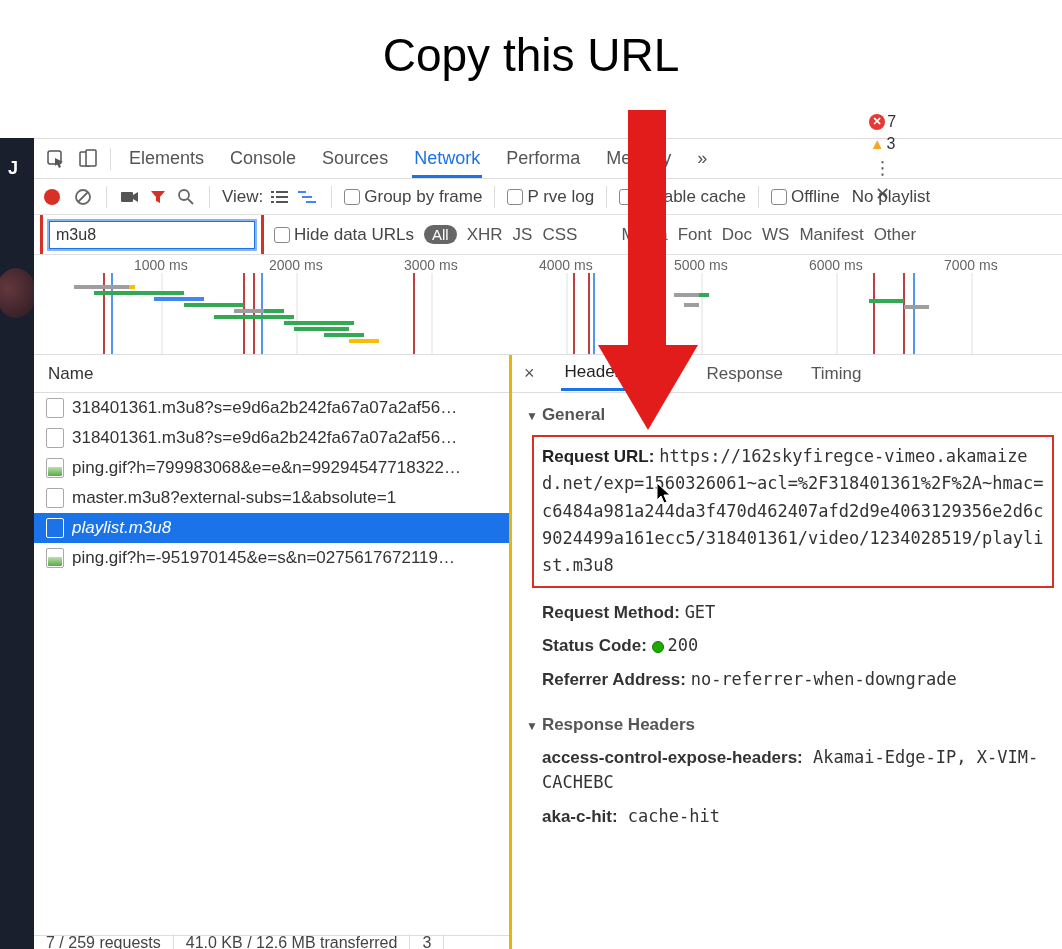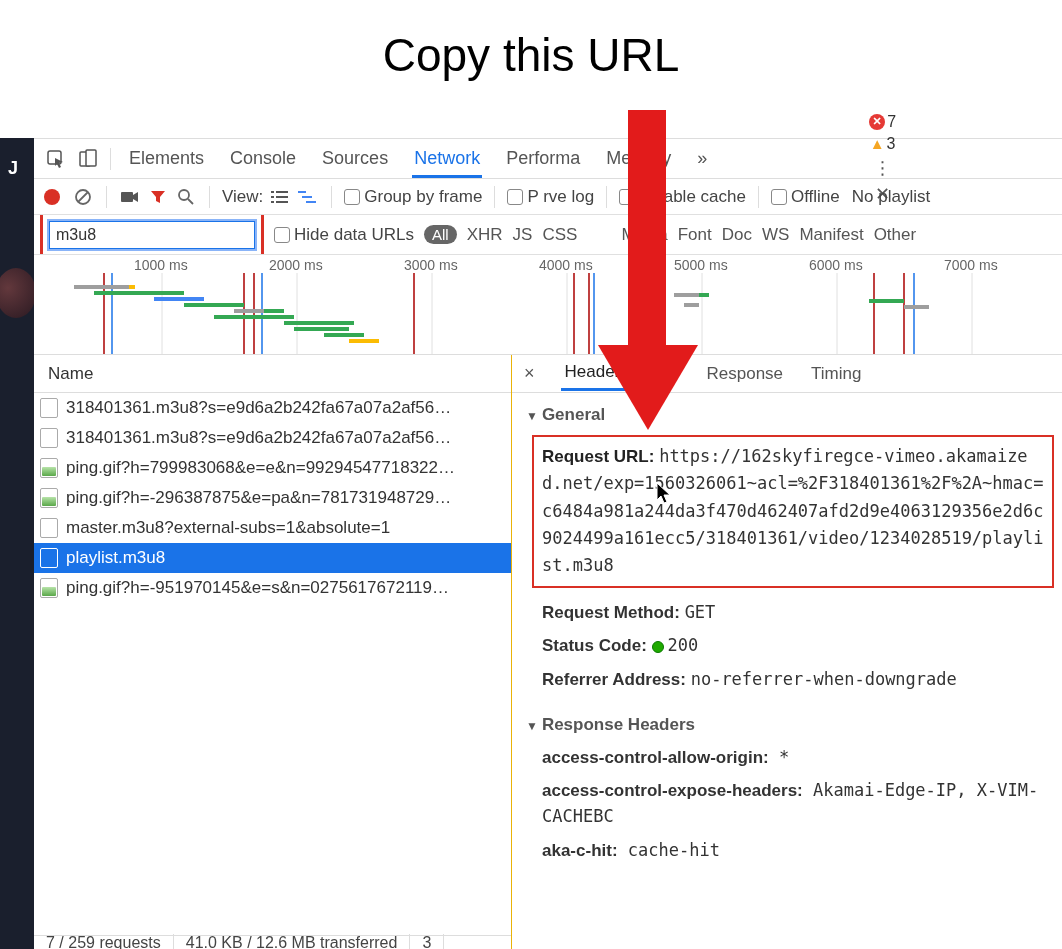--- a/index.html
+++ b/index.html
@@ -42,25 +42,25 @@
   .pill { background:#666; color:#fff; border-radius:10px; padding:1px 8px; font-size:15px;}
   .ftype { font-size:17px; color:#555; }
 
   
   .timeline { height:100px; border-bottom:1px solid #ddd; position:relative; font-size:13px; color:#666; background:#fff; overflow:hidden;}
   .timeline .ticklabel { position:absolute; top:2px; font-size:14px;}
   .timeline svg { position:absolute; inset:0; }
 
   
   .mainsplit { flex:1; display:flex; min-height:0; }
-  .left { width:478px; border-right:1px solid #eab308; display:flex; flex-direction:column; }
+  .left { width:478px; border-right:3px solid #eab308; display:flex; flex-direction:column; }
   .left-head { height:38px; border-bottom:1px solid #ddd; display:flex; align-items:center; padding-left:14px; font-size:17px; color:#333;}
   .req-list { flex:1; overflow:auto; }
-  .req-row { display:flex; align-items:center; height:30px; font-size:17px; color:#333; padding-left:6px; gap:8px; cursor:pointer; white-space:nowrap; overflow:hidden; text-overflow:ellipsis;}
-  .req-row.selected { background:#1a73e8; color:#fff;}
+  .req-row { display:flex; align-items:center; height:30px; font-size:17px; color:#333; padding-left:12px; gap:8px; cursor:pointer; white-space:nowrap; overflow:hidden; text-overflow:ellipsis;}
+  .req-row.selected { background:#1a73e8; color:#fff;font-style:italic;}
   .file-icon { width:18px; height:20px; border:1px solid #aaa; border-radius:2px; flex-shrink:0; position:relative; background:#fff;}
   .file-icon.img::after { content:""; position:absolute; left:1px; top:8px; right:1px; bottom:1px; background:linear-gradient(#b7e3a8,#5aa84a); border-radius:1px;}
   .file-icon.sel { border-color:#fff; background:transparent;}
   .req-row .txt { overflow:hidden; text-overflow:ellipsis;}
   .status-strip { height:14px; border-top:1px solid #ddd; display:flex; align-items:center; font-size:16px; color:#444;}
   .status-strip span { padding:0 12px; border-right:1px solid #ddd;}
 
   .right { flex:1; display:flex; flex-direction:column; font-size:17px; color:#222; overflow:hidden;}
   .right-tabs { height:38px; border-bottom:1px solid #ddd; display:flex; align-items:center; gap:20px; padding-left:6px;}
   .right-tabs .x { font-size:18px; color:#555; padding:0 6px;}
@@ -271,24 +271,20 @@
           </div>
           <div class="req-row">
             <div class="file-icon"></div>
             <div class="txt">318401361.m3u8?s=e9d6a2b242fa67a07a2af56…</div>
           </div>
           <div class="req-row">
             <div class="file-icon img"></div>
             <div class="txt">ping.gif?h=799983068&amp;e=e&amp;n=99294547718322…</div>
           </div>
           <div class="req-row">
-            <div class="file-icon img"></div>
-            <div class="txt">ping.gif?h=-296387875&amp;e=pa&amp;n=781731948729…</div>
-          </div>
-          <div class="req-row">
             <div class="file-icon"></div>
             <div class="txt">master.m3u8?external-subs=1&amp;absolute=1</div>
           </div>
           <div class="req-row selected">
             <div class="file-icon sel"></div>
             <div class="txt">playlist.m3u8</div>
           </div>
           <div class="req-row">
             <div class="file-icon img"></div>
             <div class="txt">ping.gif?h=-951970145&amp;e=s&amp;n=0275617672119…</div>
@@ -314,21 +310,20 @@
         <div class="url-box">
           <b>Request URL:</b>
           <span class="mono">https://162skyfiregce-vimeo.akamaized.net/exp=1560326061~acl=%2F318401361%2F%2A~hmac=c6484a981a244da3f470d462407afd2d9e4063129356e2d6c9024499a161ecc5/318401361/video/1234028519/playlist.m3u8</span>
         </div>
         <div class="kv"><b>Request Method:</b> <span class="mono">GET</span></div>
         <div class="kv"><b>Status Code:</b> <span class="status-dot"></span><span class="mono">200</span></div>
         <div class="kv"><b>Referrer Address:</b> <span class="mono">no-referrer-when-downgrade</span></div>
 
         <div class="section-head" style="margin-top:12px;"><span class="tri">▼</span><span>Response Headers</span></div>
         <div id="resp-headers">
-            <div class="kv"><b>access-control-allow-origin:</b><span class="mono"> *</span></div>
             <div class="kv"><b>access-control-expose-headers:</b><span class="mono"> Akamai-Edge-IP, X-VIM-CACHEBC</span></div>
             <div class="kv"><b>aka-c-hit:</b><span class="mono"> cache-hit</span></div>
           </div>
       </div>
     </div>
   </div>
 
 </div>
 
 <svg class="cursor-svg" width="18" height="24">

